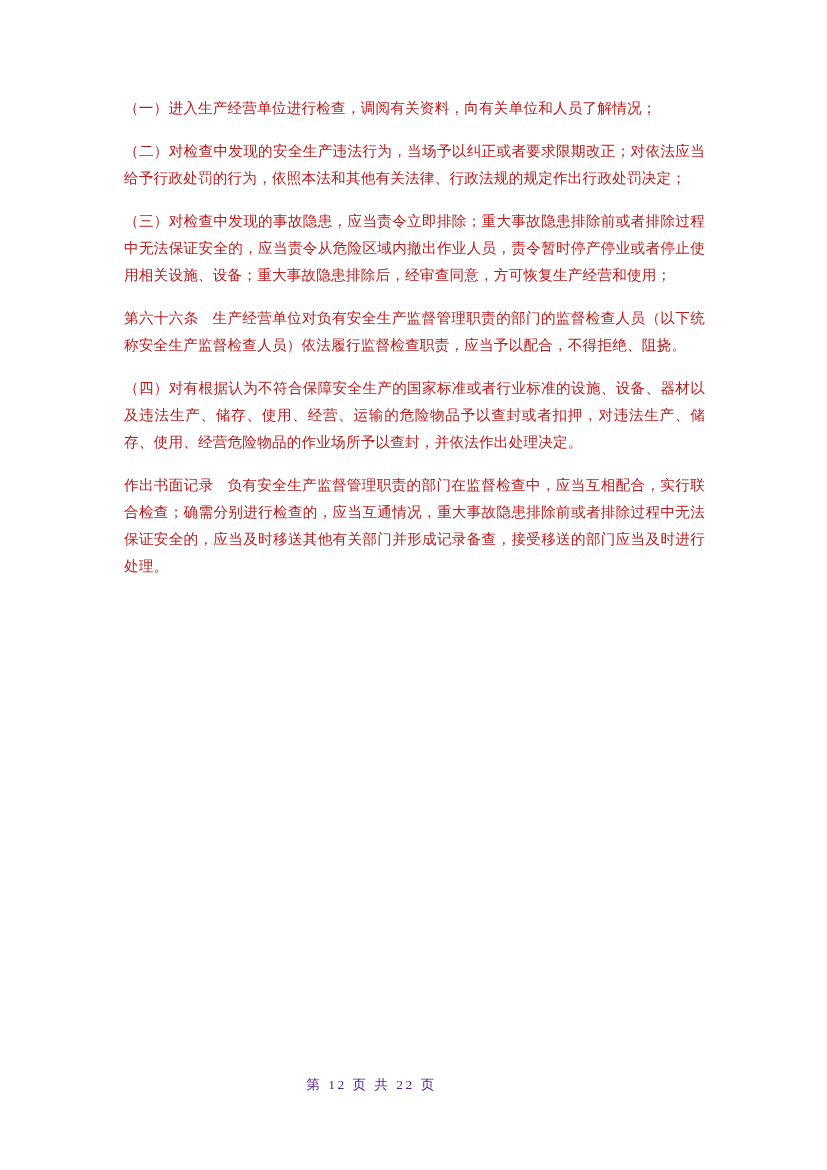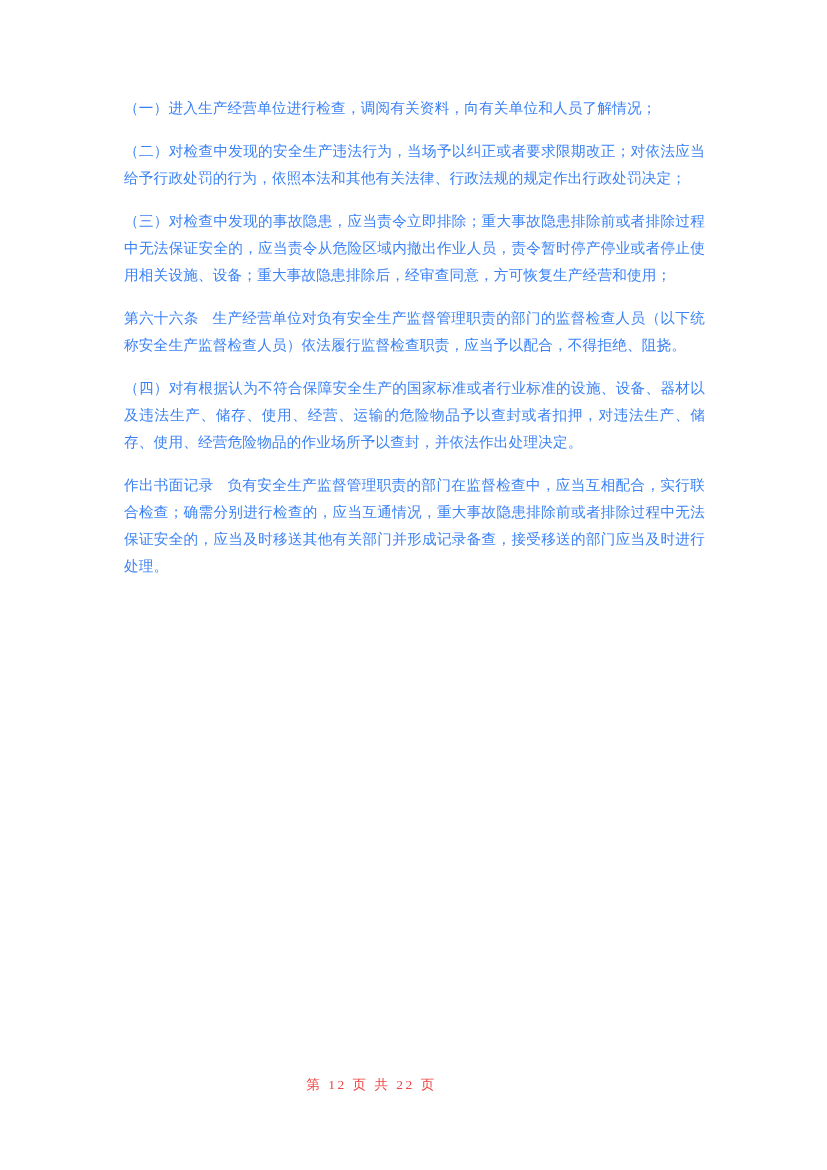--- a/index.html
+++ b/index.html
@@ -19,36 +19,36 @@
   }
   .content {
     position: absolute;
     left: 124px;
     top: 95px;
     width: 581px;
   }
   .para {
     font-size: 14.6px;
     line-height: 27px;
-    color: #3b82f6;
+    color: #b91c1c;
     text-align: justify;
     margin: 0 0 16px 0;
     letter-spacing: 0.2px;
   }
   .art-label:not(:empty) {
     margin-right: 0.95em;
   }
   .footer {
     position: absolute;
     left: 0;
     top: 1076px;
     width: 743px;
     text-align: center;
     font-size: 13.5px;
-    color: #ef4444;
+    color: #4c1d95;
     letter-spacing: 2.5px;
   }
 </style>
 </head>
 <body>
 
 <div class="page">
   <div class="content">
     <p class="para"><span class="art-label"></span><span>（一）进入生产经营单位进行检查，调阅有关资料，向有关单位和人员了解情况；</span></p>
     <p class="para"><span class="art-label"></span><span>（二）对检查中发现的安全生产违法行为，当场予以纠正或者要求限期改正；对依法应当给予行政处罚的行为，依照本法和其他有关法律、行政法规的规定作出行政处罚决定；</span></p>

